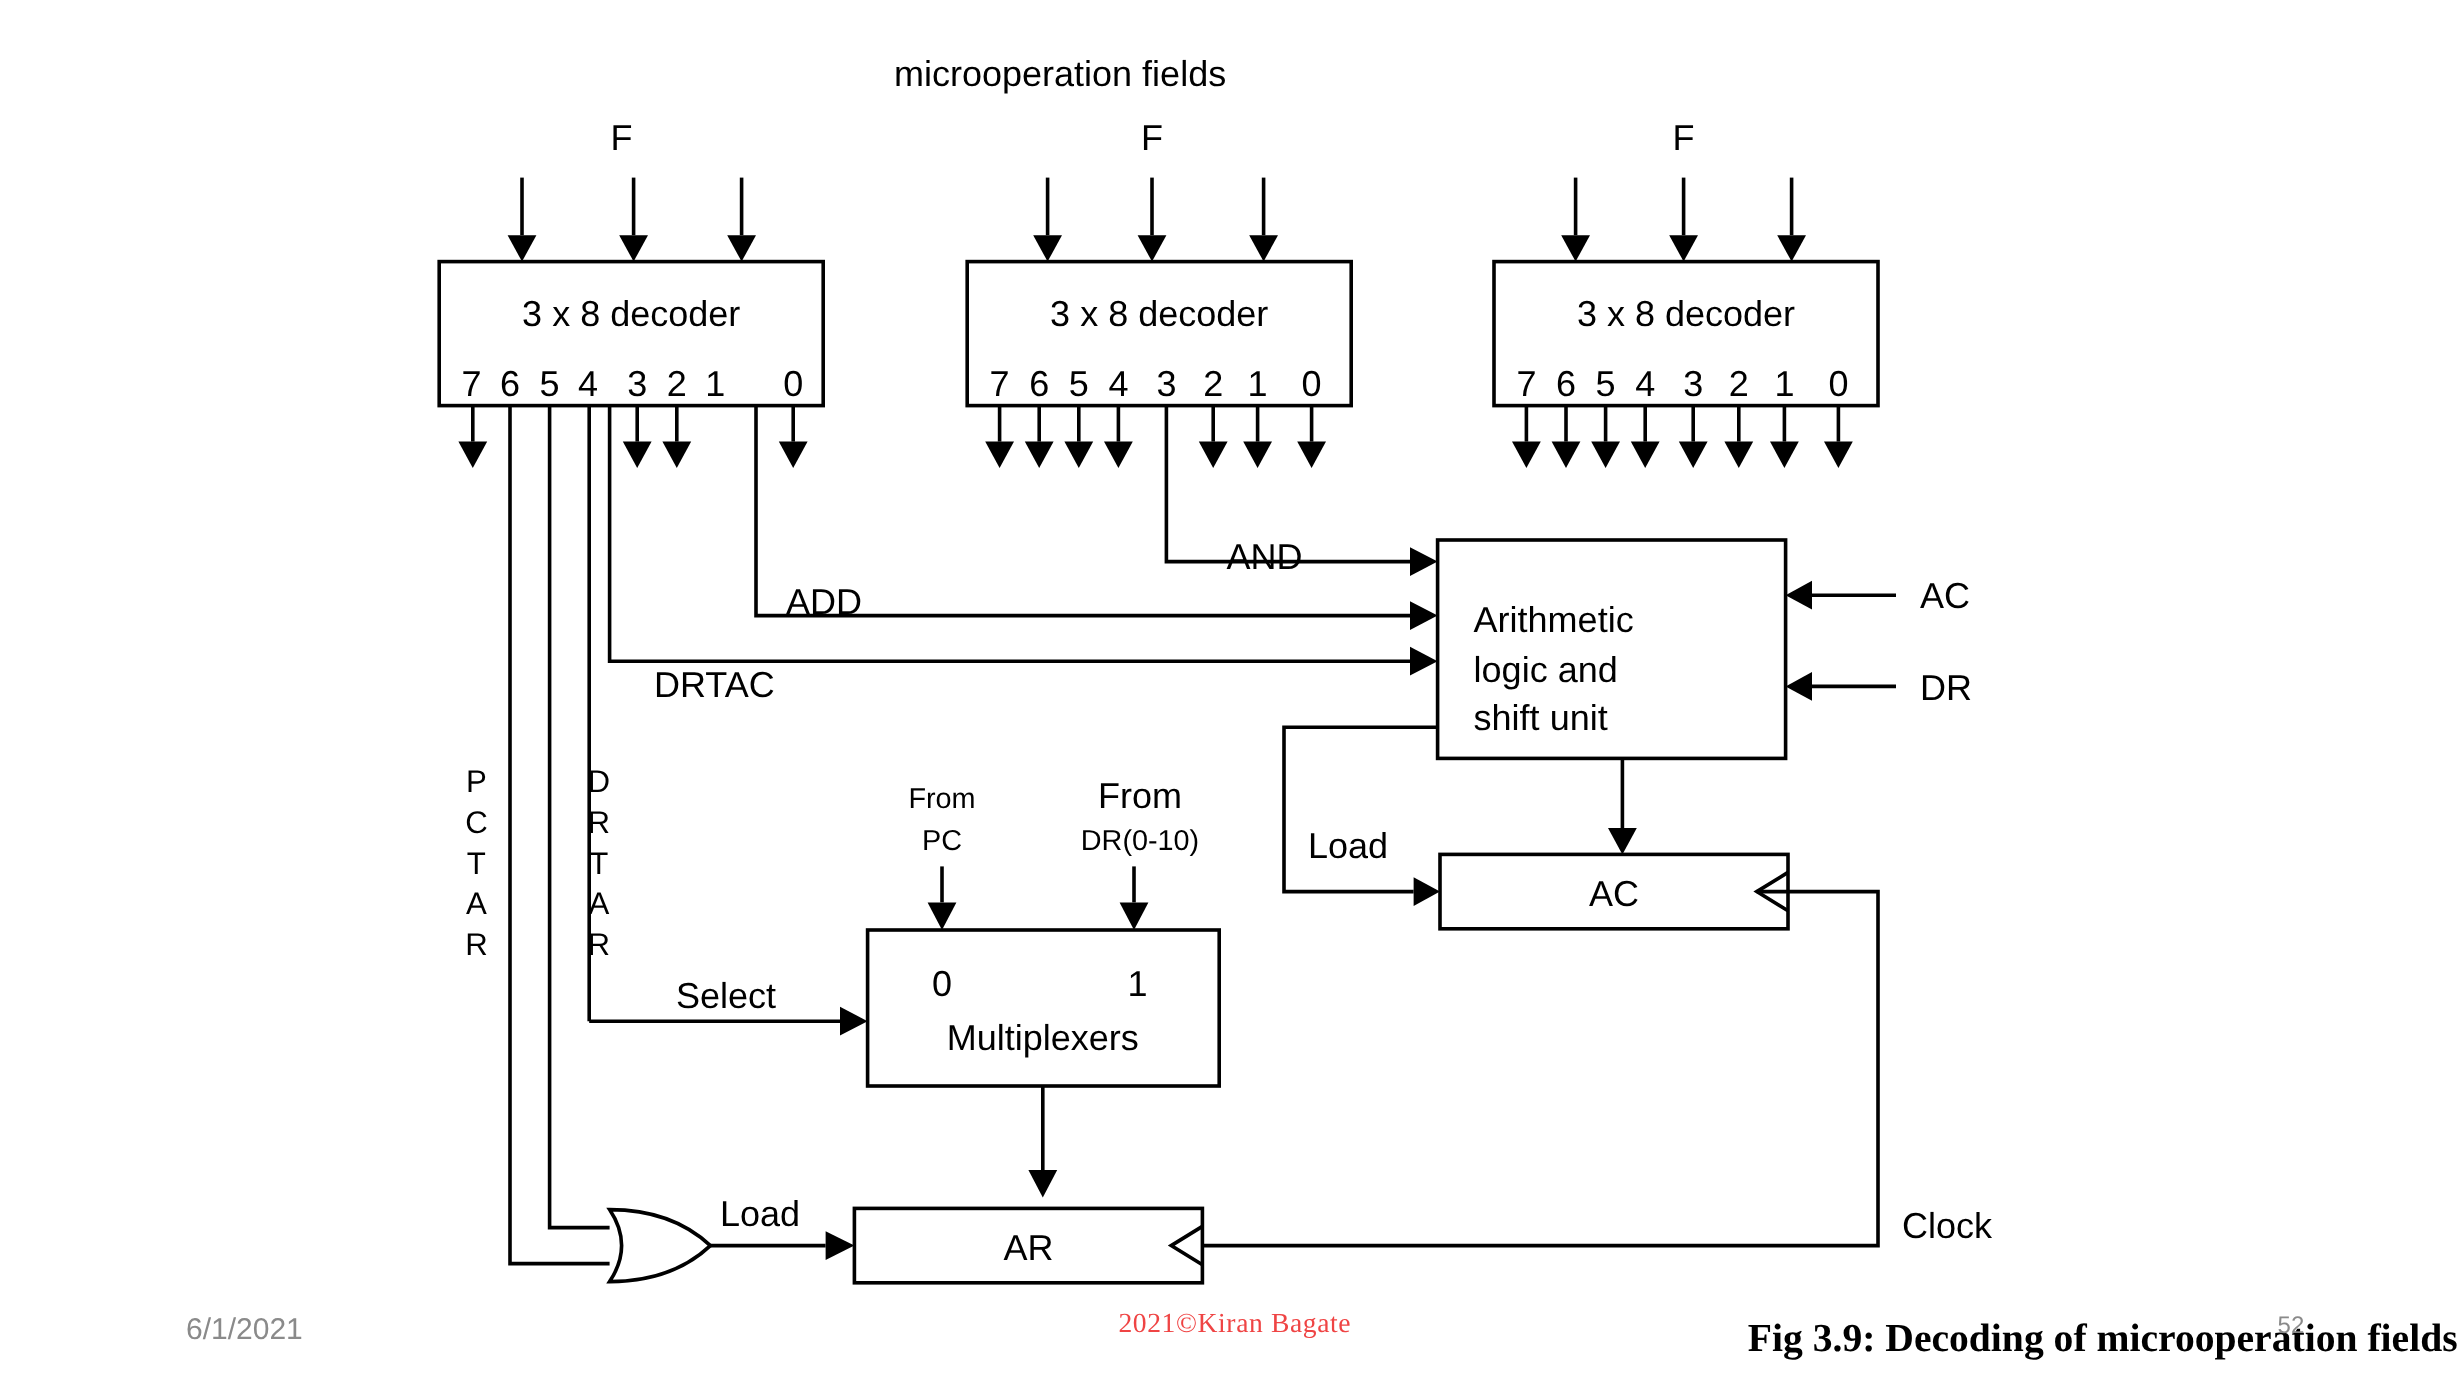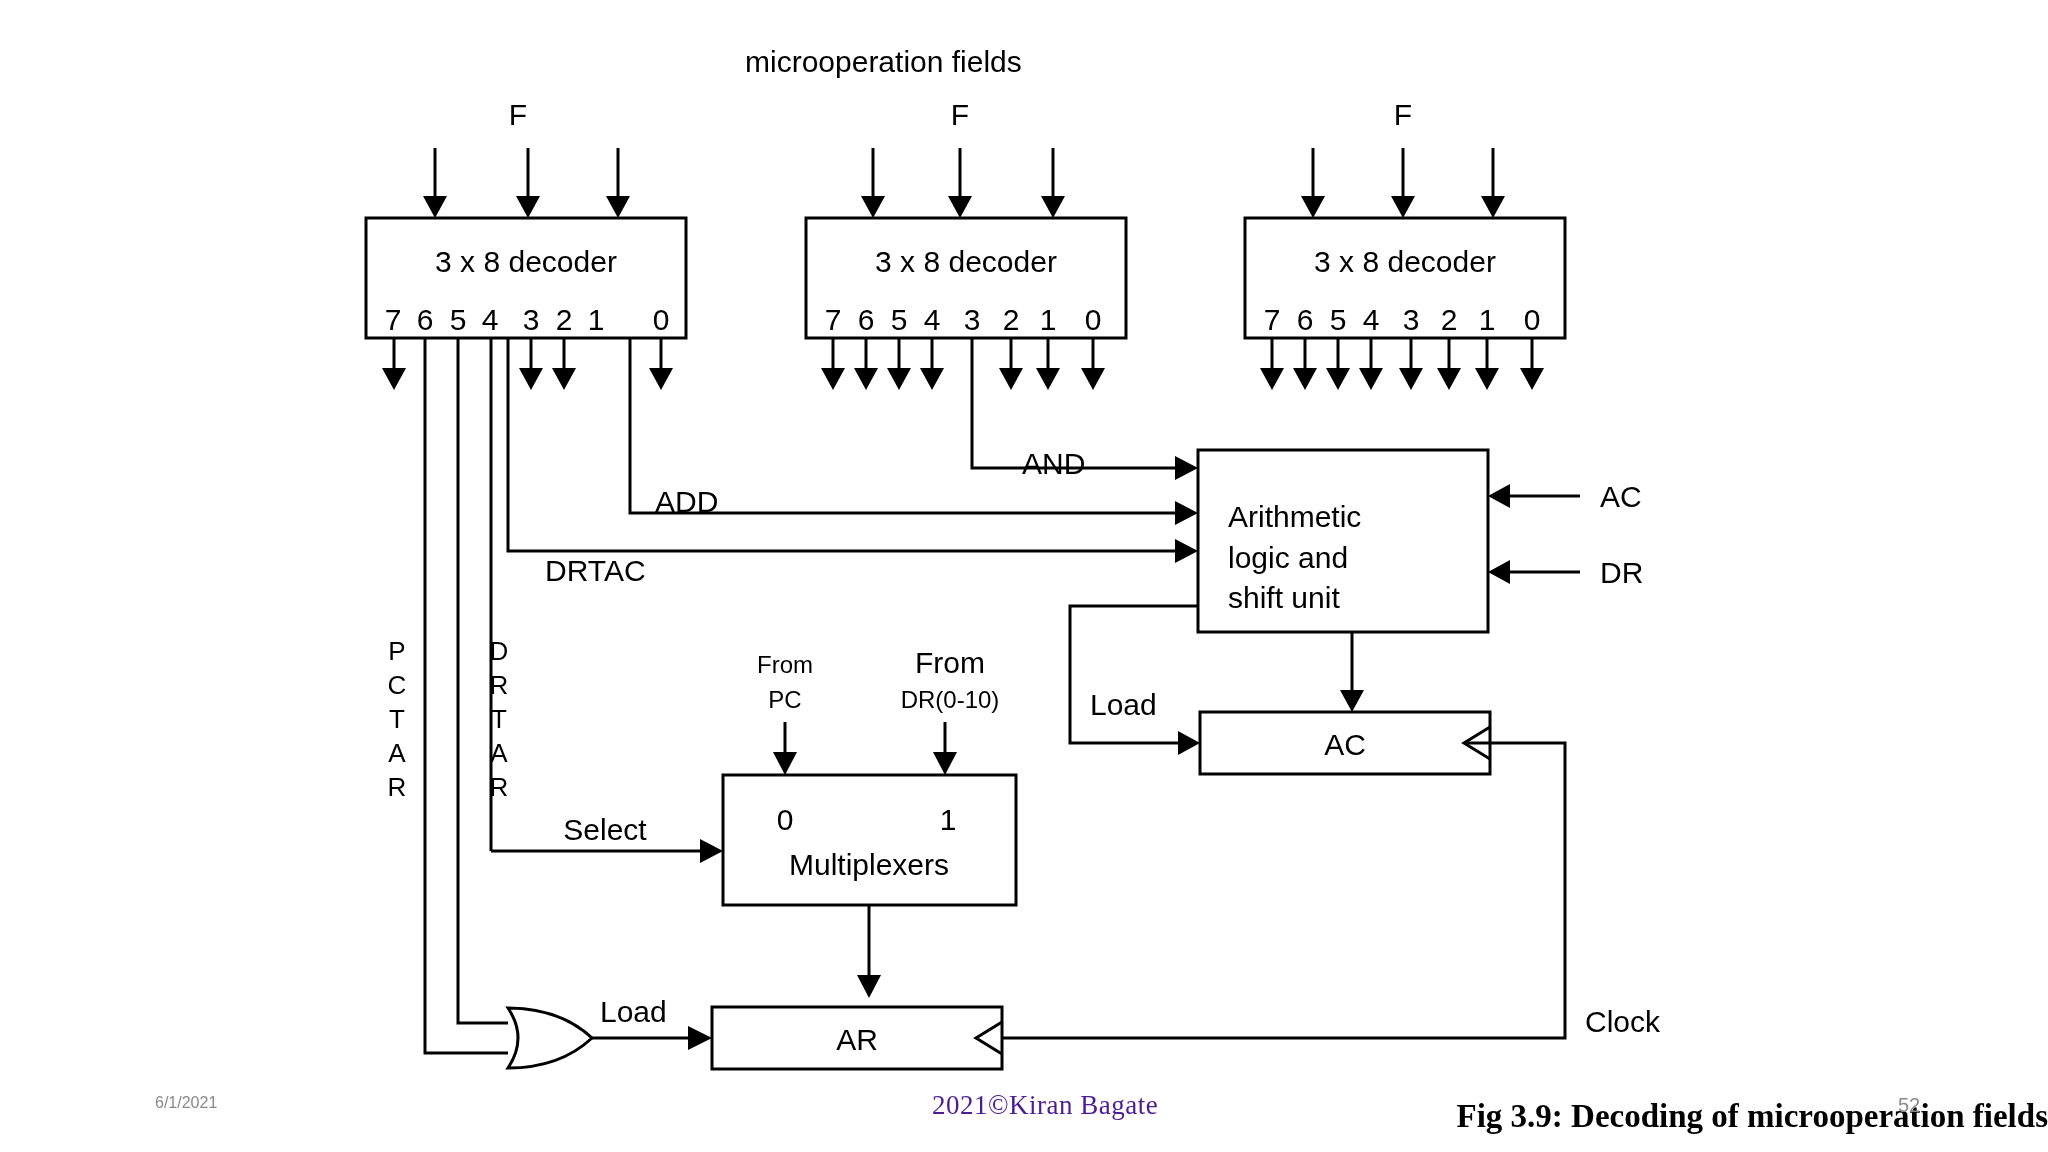--- a/index.html
+++ b/index.html
@@ -28,21 +28,21 @@
   .t-box       { font-size: 30px; }
   .t-digit     { font-size: 30px; }
   .t-sig       { font-size: 30px; }
   .t-small     { font-size: 24px; }
   .t-vert      { font-size: 26px; }
   .t-F         { font-size: 30px; }
   .footer-date {
     position: absolute;
     left: 155px;
     top: 1094px;
-    font-size: 16px;
+    font-size: 25px;
     color: #8a8a8a;
     font-family: "Liberation Sans", sans-serif;
     white-space: nowrap;
   }
   .footer-page {
     position: absolute;
     left: 1898px;
     top: 1094px;
     font-size: 20px;
     color: #8a8a8a;
@@ -59,22 +59,22 @@
     font-weight: bold;
     font-size: 33px;
     color: #000000;
     white-space: nowrap;
   }
   .watermark {
     position: absolute;
     left: 932px;
     top: 1090px;
     font-family: "Liberation Serif", serif;
-    font-size: 27px;
-    color: #4c1d95;
+    font-size: 23px;
+    color: #ef4444;
     white-space: nowrap;
     letter-spacing: 0.5px;
   }
 </style>
 </head>
 <body>
 
 <svg id="canvas" viewBox="0 0 2048 1152" xmlns="http://www.w3.org/2000/svg">
   <defs>
     <marker id="arrowDown" markerWidth="14" markerHeight="14" refX="0" refY="7" orient="auto" markerUnits="userSpaceOnUse">

